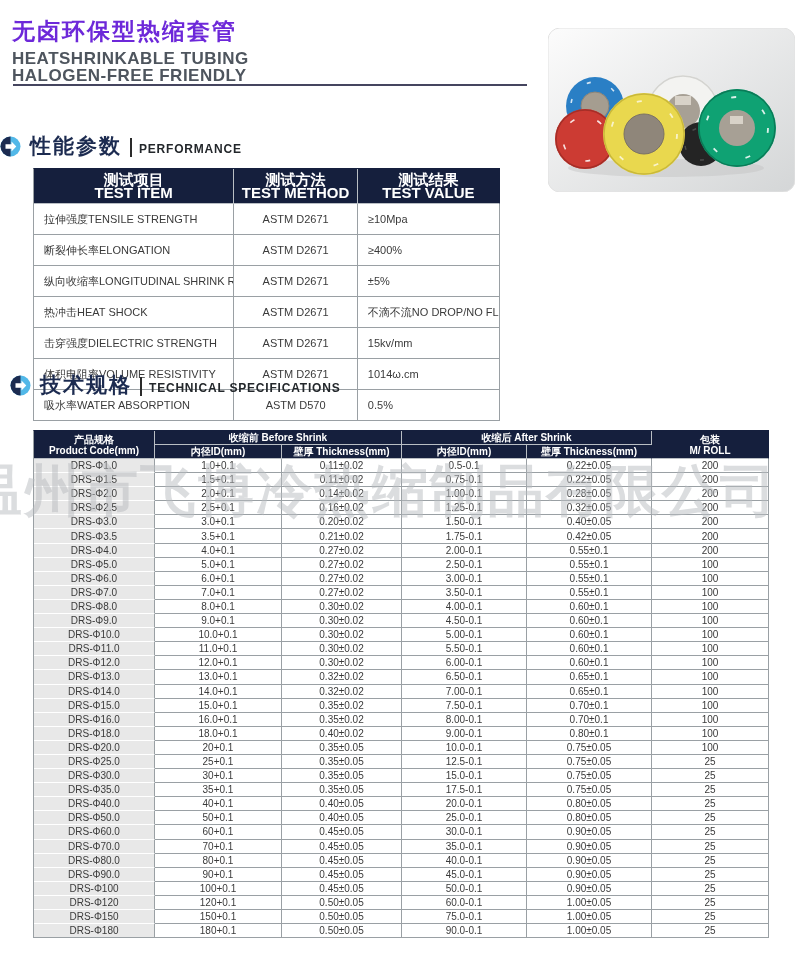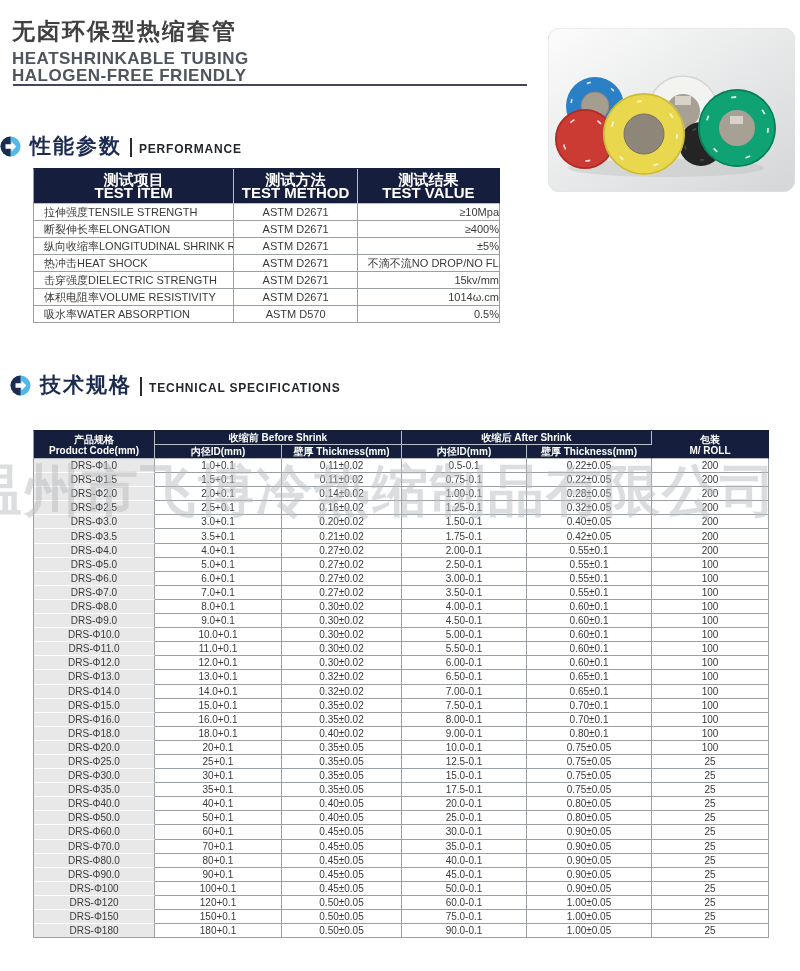--- a/index.html
+++ b/index.html
@@ -3,21 +3,21 @@
 <meta charset="utf-8">
 <style>
   * { margin:0; padding:0; box-sizing:border-box; }
   html,body { width:800px; height:971px; background:#ffffff; overflow:hidden;
     font-family:"Liberation Sans", sans-serif; position:relative; }
 
   .abs { position:absolute; }
 
   
   .page-title { left:12px; top:16px; font-size:23px; font-weight:bold;
-    color:#404040; letter-spacing:2px; }
+    color:#6d28d9; letter-spacing:2px; }
   .page-subtitle { left:12px; top:50px; font-size:17px; line-height:17px;
     color:#4e555e; font-weight:bold; letter-spacing:0.5px; }
   .title-rule { left:13px; top:84px; width:514px; height:2px; background:#45455f; }
 
   
   .product-photo { left:548px; top:28px; width:247px; height:164px; }
 
   
   .section-header { display:flex; align-items:center; height:26px; }
   .sec1 { left:0; top:133px; }
@@ -34,24 +34,24 @@
   th { background:#151f3d; color:#ffffff; font-weight:bold; text-align:center;
     border-right:1px solid #b9bec4; border-bottom:1px solid #b9bec4; }
   th:last-child { border-right:1px solid #151f3d; }
   td { color:#3a3a3a; background:#ffffff; border-right:1px solid #9aa0a4;
     border-bottom:1px solid #9aa0a4; overflow:hidden; white-space:nowrap; }
 
   
   .perf-table { left:33px; top:168px; width:467px; border-left:1px solid #9aa0a4;
     border-top:1px solid #151f3d; }
   .perf-table th { font-size:15px; line-height:13px; padding:4px 0; }
-  .perf-table td { height:17px; font-size:11px; vertical-align:middle; }
+  .perf-table td { height:31px; font-size:11px; vertical-align:middle; }
   .perf-table td.pt-item  { text-align:left; padding-left:10px; }
   .perf-table td.pt-method{ text-align:center; }
-  .perf-table td.pt-value { text-align:right; padding-left:10px; }
+  .perf-table td.pt-value { text-align:left; padding-left:10px; }
 
   
   .specs-table { left:33px; top:410px; width:735px; border-left:1px solid #9aa0a4;
     border-top:1px solid #151f3d;margin-top:20px; }
   .specs-table th { font-size:10px; line-height:11px; padding:1px 0; }
   .specs-table td { height:14.1px; font-size:10px; text-align:center;
     vertical-align:middle; }
   .specs-table td.sp-code { background:#e8e8e8; border-bottom:1px solid #ffffff;
     border-right:1px solid #9aa0a4; }
   .specs-table tr:last-child td { border-bottom:1px solid #9aa0a4; }

